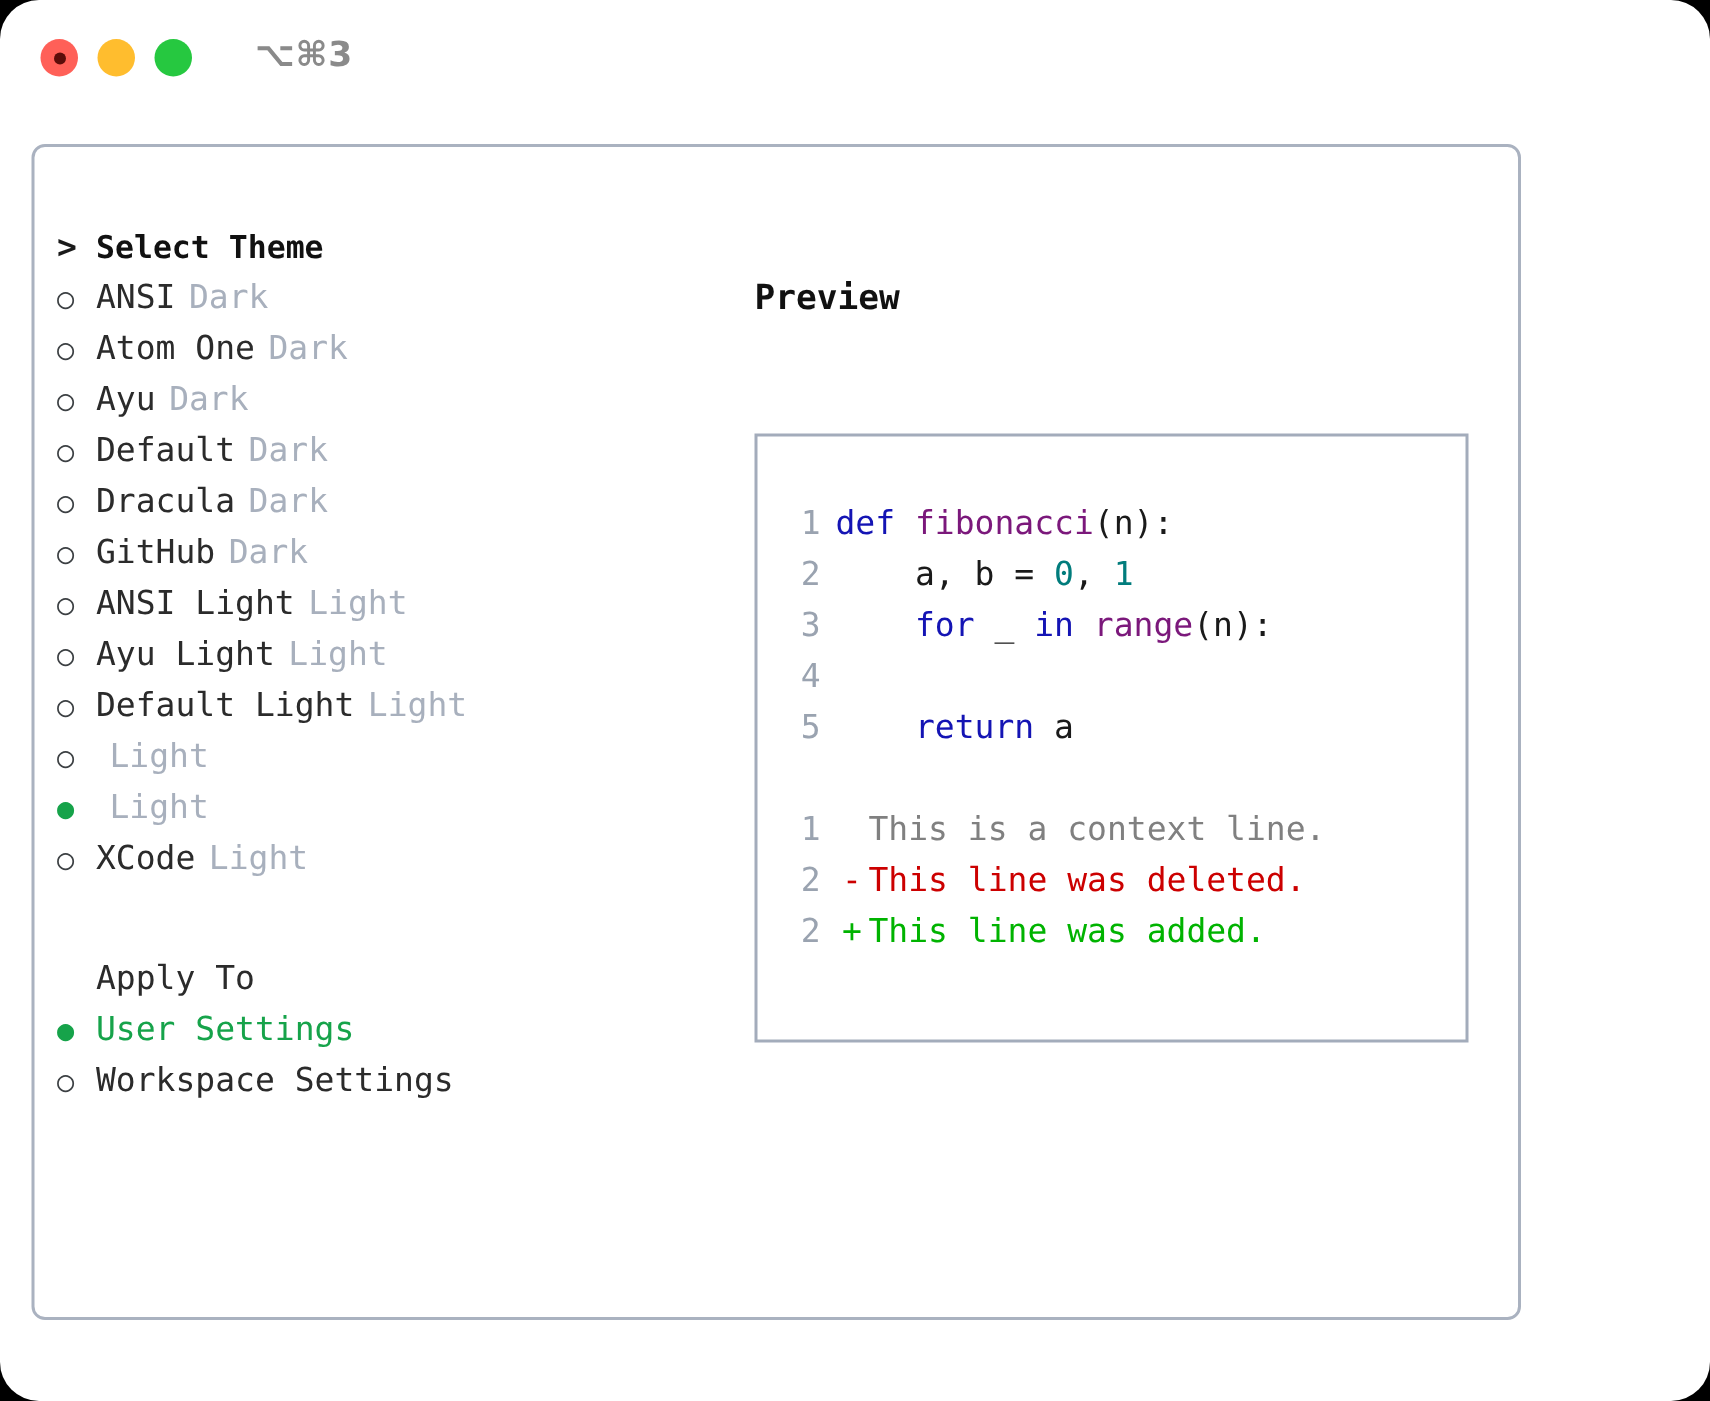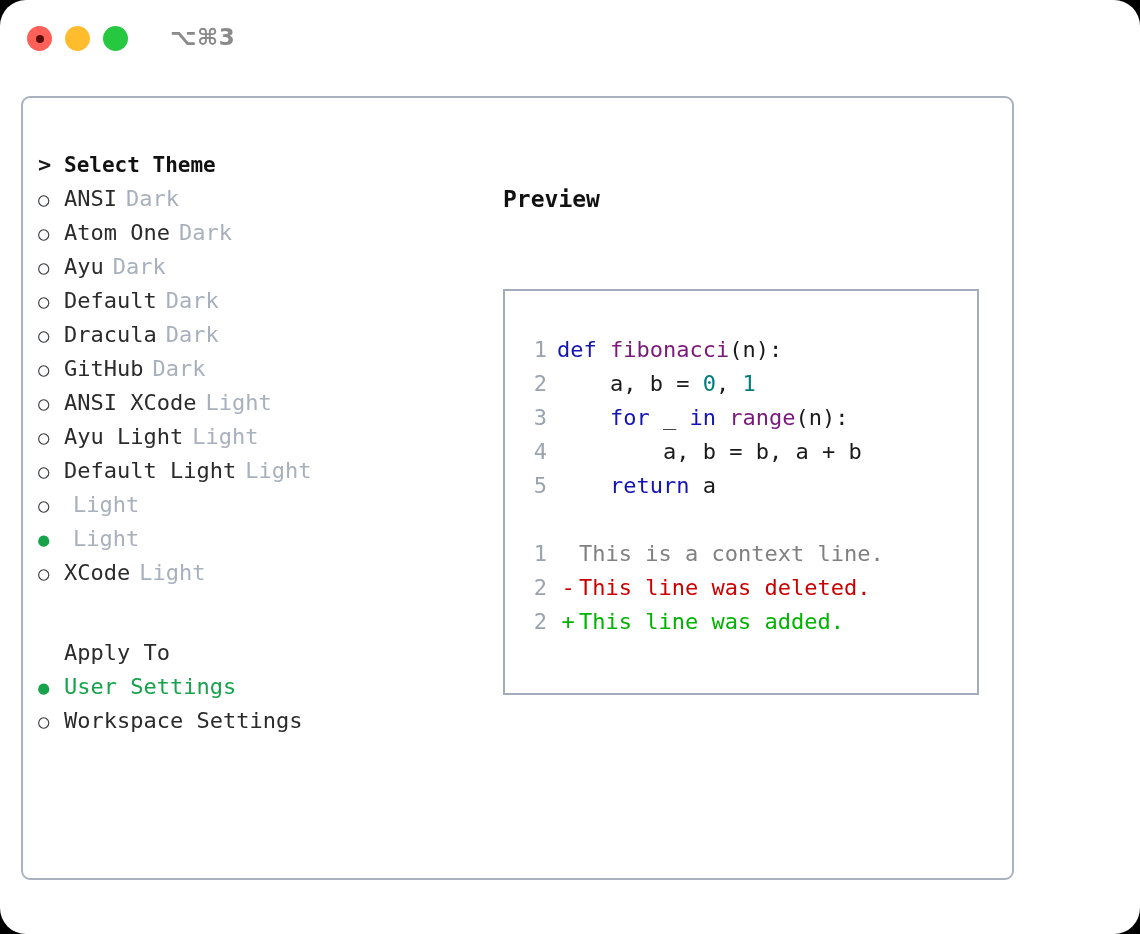--- a/index.html
+++ b/index.html
@@ -241,21 +241,21 @@
           <span class="head-label">Select Theme</span>
         </div>
 
         <div id="theme-items">
             <div class="list-line"><span class="marker marker-hollow">○</span><span class="item-name">ANSI</span><span class="item-variant">Dark</span></div>
             <div class="list-line"><span class="marker marker-hollow">○</span><span class="item-name">Atom One</span><span class="item-variant">Dark</span></div>
             <div class="list-line"><span class="marker marker-hollow">○</span><span class="item-name">Ayu</span><span class="item-variant">Dark</span></div>
             <div class="list-line"><span class="marker marker-hollow">○</span><span class="item-name">Default</span><span class="item-variant">Dark</span></div>
             <div class="list-line"><span class="marker marker-hollow">○</span><span class="item-name">Dracula</span><span class="item-variant">Dark</span></div>
             <div class="list-line"><span class="marker marker-hollow">○</span><span class="item-name">GitHub</span><span class="item-variant">Dark</span></div>
-            <div class="list-line"><span class="marker marker-hollow">○</span><span class="item-name">ANSI XCode</span><span class="item-variant">Light</span></div>
+            <div class="list-line"><span class="marker marker-hollow">○</span><span class="item-name">ANSI Light</span><span class="item-variant">Light</span></div>
             <div class="list-line"><span class="marker marker-hollow">○</span><span class="item-name">Ayu Light</span><span class="item-variant">Light</span></div>
             <div class="list-line"><span class="marker marker-hollow">○</span><span class="item-name">Default Light</span><span class="item-variant">Light</span></div>
             <div class="list-line"><span class="marker marker-hollow">○</span><span class="item-variant">Light</span></div>
             <div class="list-line"><span class="marker marker-filled">●</span><span class="item-variant">Light</span></div>
             <div class="list-line"><span class="marker marker-hollow">○</span><span class="item-name">XCode</span><span class="item-variant">Light</span></div>
           </div>
 
         <div class="section-gap"></div>
 
         <div class="list-line">
@@ -272,21 +272,21 @@
 
       <div class="right-col">
         <div class="preview-title">Preview</div>
 
         <div class="preview-box">
           <div class="code-area">
             <div id="code-lines">
                 <div class="code-line"><span class="lineno">1</span><span><span class="tok-kw">def </span><span class="tok-fn">fibonacci</span><span class="tok-pl">(n):</span></span></div>
                 <div class="code-line"><span class="lineno">2</span><span><span class="tok-pl">    a, b = </span><span class="tok-num">0</span><span class="tok-pl">, </span><span class="tok-num">1</span></span></div>
                 <div class="code-line"><span class="lineno">3</span><span><span class="tok-pl">    </span><span class="tok-kw">for</span><span class="tok-pl"> _ </span><span class="tok-kw">in</span><span class="tok-pl"> </span><span class="tok-fn">range</span><span class="tok-pl">(n):</span></span></div>
-                <div class="code-line"><span class="lineno">4</span><span><span class="tok-pl">        a, b = b, a + b</span></span></div>
+                <div class="code-line"><span class="lineno">4</span></div>
                 <div class="code-line"><span class="lineno">5</span><span><span class="tok-pl">    </span><span class="tok-kw">return</span><span class="tok-pl"> a</span></span></div>
               </div>
             <div class="blank-row"></div>
             <div id="diff-lines">
                 <div class="code-line"><span class="lineno">1</span><span class="diff-sign diff-ctx"> </span><span class="diff-ctx">This is a context line.</span></div>
                 <div class="code-line"><span class="lineno">2</span><span class="diff-sign diff-del">-</span><span class="diff-del">This line was deleted.</span></div>
                 <div class="code-line"><span class="lineno">2</span><span class="diff-sign diff-add">+</span><span class="diff-add">This line was added.</span></div>
               </div>
           </div>
         </div>

